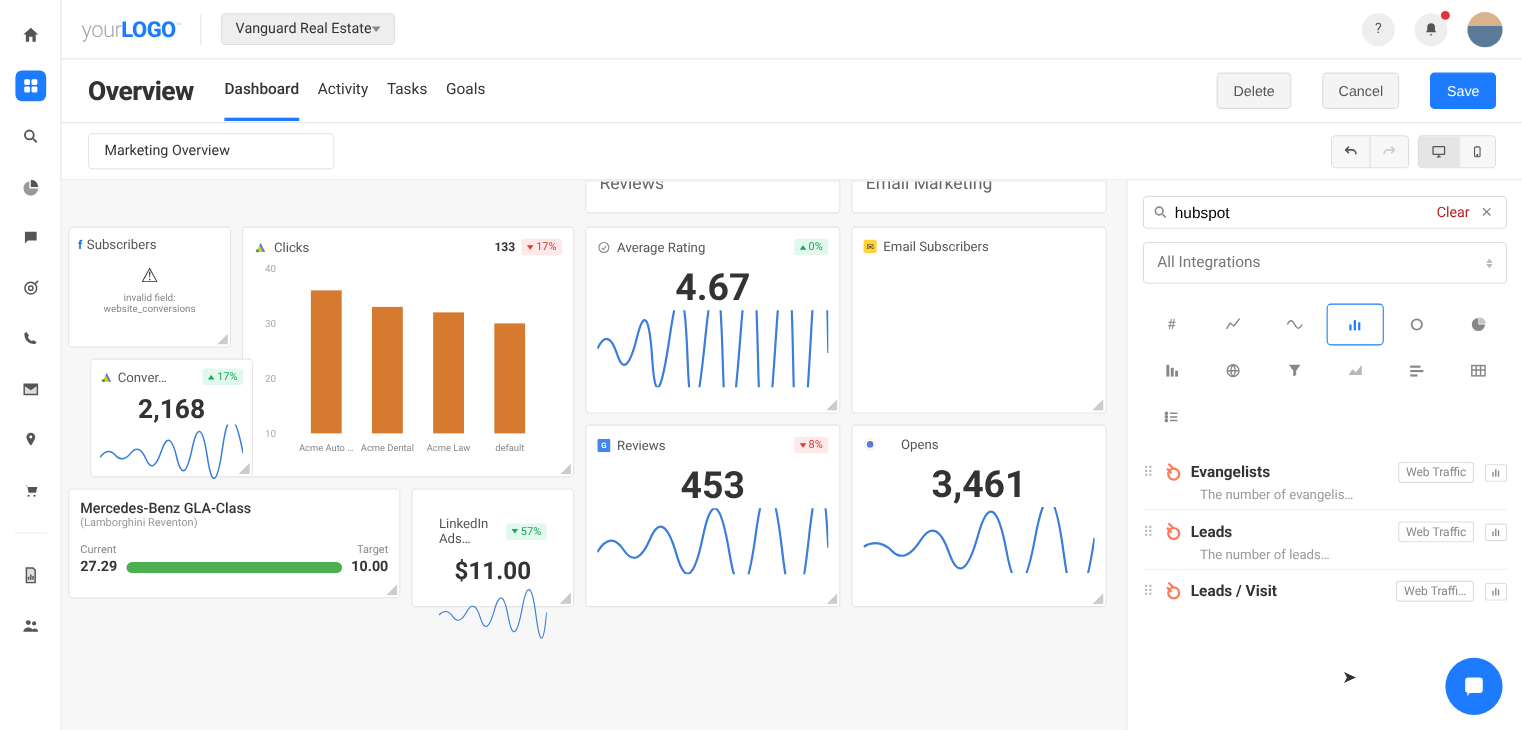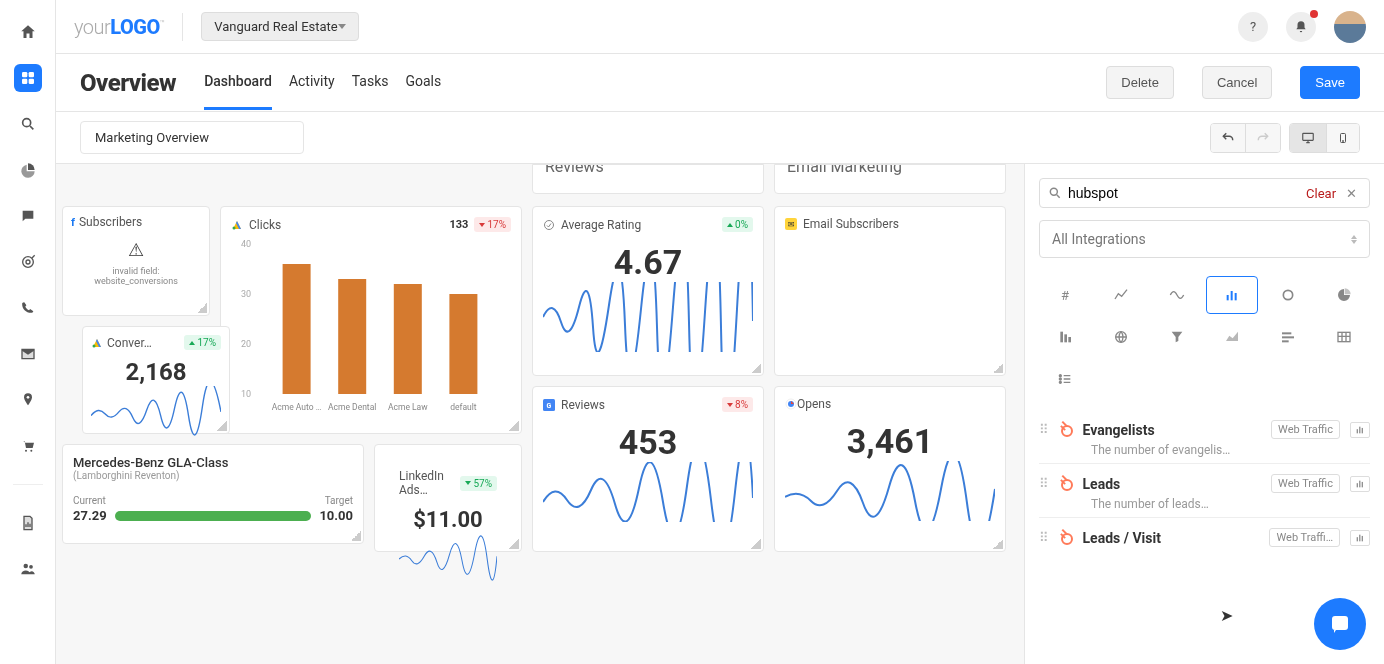--- a/index.html
+++ b/index.html
@@ -397,21 +397,21 @@
 
   <div class="col colC">
     <div class="widget" style="position:absolute; top:42px; width:232px; height:170px; padding:10px;">
       <div style="display:flex; align-items:center; gap:6px;">
         <span style="width:12px;height:12px;background:#ffd43b;border-radius:2px;display:flex;align-items:center;justify-content:center;font-size:8px;">✉</span>
         <span class="w-title">Email Subscribers</span>
       </div>
       <span class="handle"></span>
     </div>
     <div class="widget" style="position:absolute; top:222px; width:232px; height:166px; padding:10px;">
-      <div style="display:flex; align-items:center; gap:0;">
+      <div style="display:flex; align-items:center; gap:22px;">
         <svg width="12" height="12" viewBox="0 0 24 24">
             <circle cx="12" cy="12" r="10" fill="#fff" stroke="#ddd"></circle>
             <path d="M12 6a6 6 0 100 12 6 6 0 000-12z" fill="#4285f4"></path>
             <path d="M12 6v6h6" fill="#ea4335"></path>
           </svg>
         <span class="w-title">Opens</span>
       </div>
       <div class="bignum">3,461</div>
       <svg viewBox="0 0 210 60" style="width:100%; height:60px">
           <path d="M0 36 Q14 28 26 40 T52 30 T78 42 T104 26 T130 40 T156 28 T182 42 T210 28" fill="none" stroke="#3b7dd8" stroke-width="2"></path>

